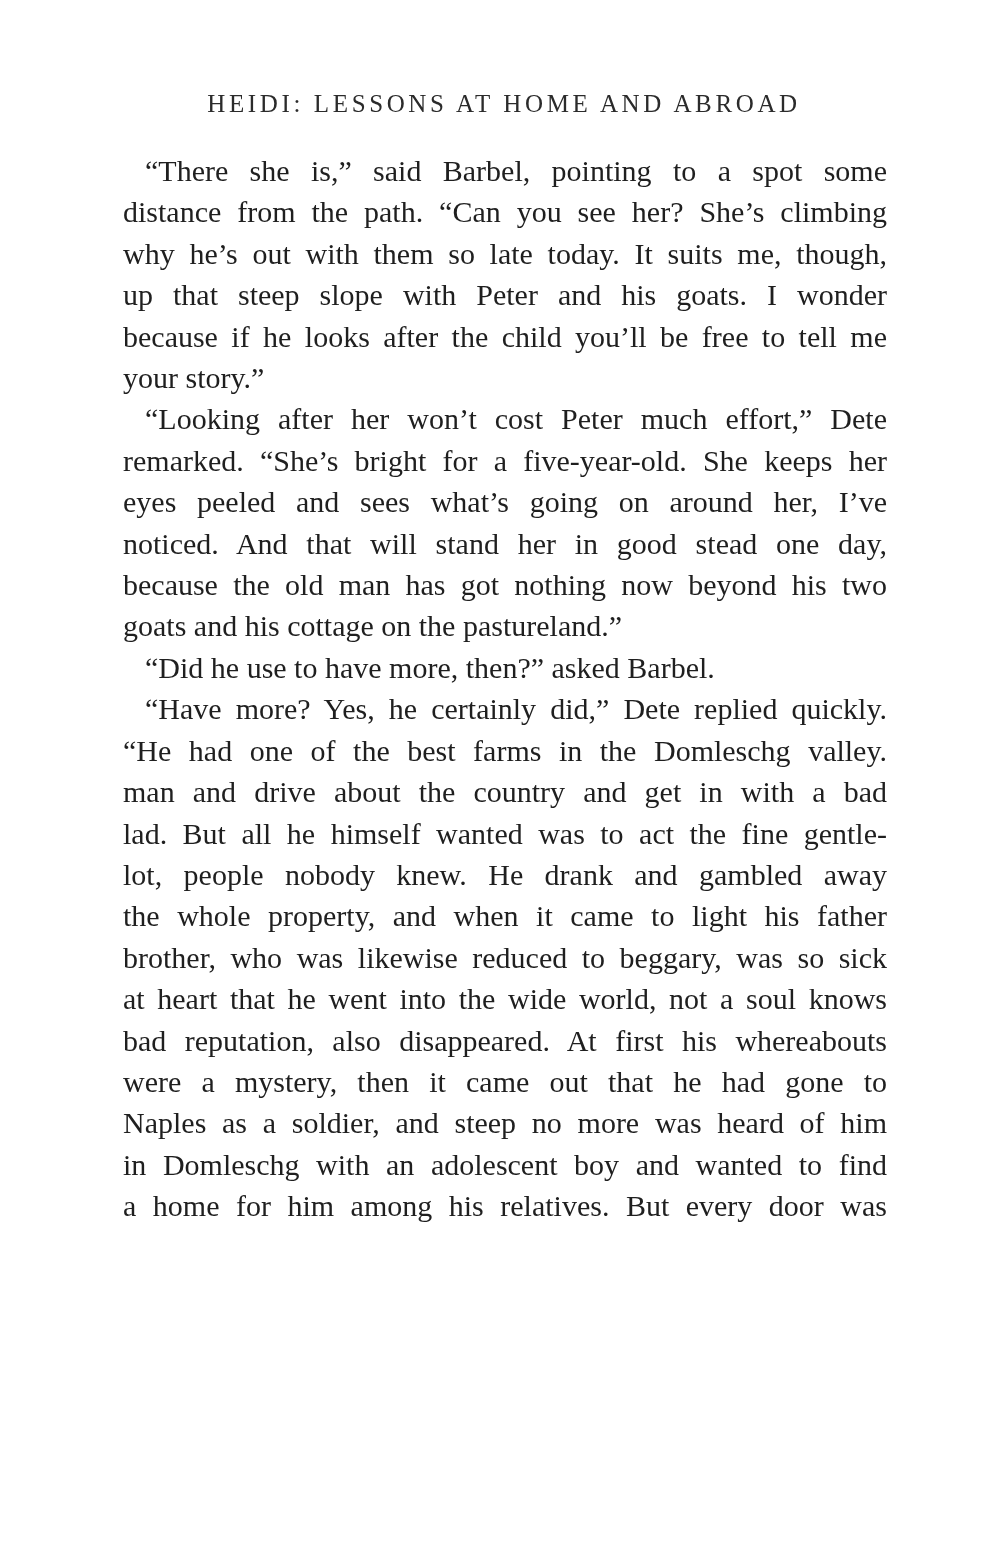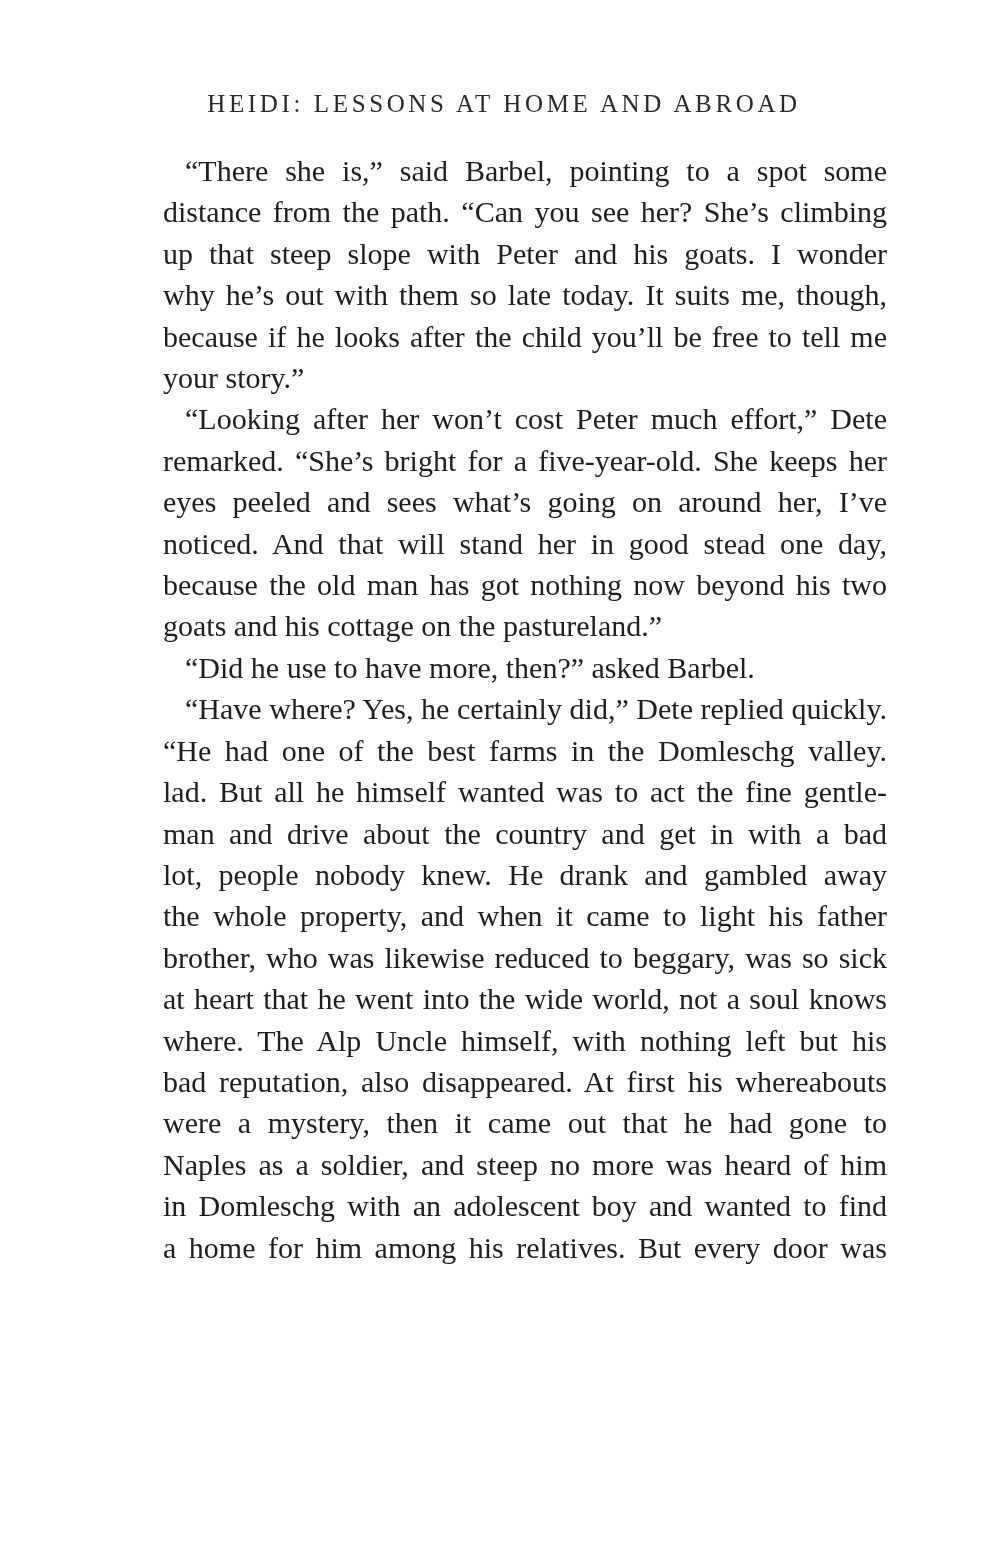--- a/index.html
+++ b/index.html
@@ -34,21 +34,20 @@
     width: 764px;
   }
   .paragraph { margin: 0; }
   .line {
     font-size: 30px;
     line-height: 41.4px;
     text-align: justify;
     text-align-last: justify;
     color: #1f1f1f;
     white-space: normal;
-    margin-left: 40px;
   }
   .line.first { text-indent: 22px; }
   .line.last { text-align-last: auto; }
   .page-number {
     position: absolute;
     top: 1442px;
     left: 0;
     right: 0;
     text-align: center;
     font-size: 28px;
@@ -58,46 +57,45 @@
 </head>
 <body>
 
 <div class="page">
   <div class="running-head">HEIDI: LESSONS AT HOME AND ABROAD</div>
 
   <div class="body-text">
       <div class="paragraph">
         <div class="line first">“There she is,” said Barbel, pointing to a spot some</div>
         <div class="line">distance from the path. “Can you see her? She’s climbing</div>
+        <div class="line">why he’s out with them so late today. It suits me, though,</div>
         <div class="line">up that steep slope with Peter and his goats. I wonder</div>
-        <div class="line">why he’s out with them so late today. It suits me, though,</div>
         <div class="line">because if he looks after the child you’ll be free to tell me</div>
         <div class="line last">your story.”</div>
       </div>
       <div class="paragraph">
         <div class="line first">“Looking after her won’t cost Peter much effort,” Dete</div>
         <div class="line">remarked. “She’s bright for a five-year-old. She keeps her</div>
         <div class="line">eyes peeled and sees what’s going on around her, I’ve</div>
         <div class="line">noticed. And that will stand her in good stead one day,</div>
         <div class="line">because the old man has got nothing now beyond his two</div>
         <div class="line last">goats and his cottage on the pastureland.”</div>
       </div>
       <div class="paragraph">
         <div class="line first last">“Did he use to have more, then?” asked Barbel.</div>
       </div>
       <div class="paragraph">
-        <div class="line first">“Have where? Yes, he certainly did,” Dete replied quickly.</div>
+        <div class="line first">“Have more? Yes, he certainly did,” Dete replied quickly.</div>
         <div class="line">“He had one of the best farms in the Domleschg valley.</div>
+        <div class="line">man and drive about the country and get in with a bad</div>
         <div class="line">lad. But all he himself wanted was to act the fine gentle-</div>
-        <div class="line">man and drive about the country and get in with a bad</div>
         <div class="line">lot, people nobody knew. He drank and gambled away</div>
         <div class="line">the whole property, and when it came to light his father</div>
         <div class="line">brother, who was likewise reduced to beggary, was so sick</div>
         <div class="line">at heart that he went into the wide world, not a soul knows</div>
-        <div class="line">where. The Alp Uncle himself, with nothing left but his</div>
         <div class="line">bad reputation, also disappeared. At first his whereabouts</div>
         <div class="line">were a mystery, then it came out that he had gone to</div>
         <div class="line">Naples as a soldier, and steep no more was heard of him</div>
         <div class="line">in Domleschg with an adolescent boy and wanted to find</div>
         <div class="line">a home for him among his relatives. But every door was</div>
       </div>
     </div>
 
   <div class="page-number">8</div>
 </div>

